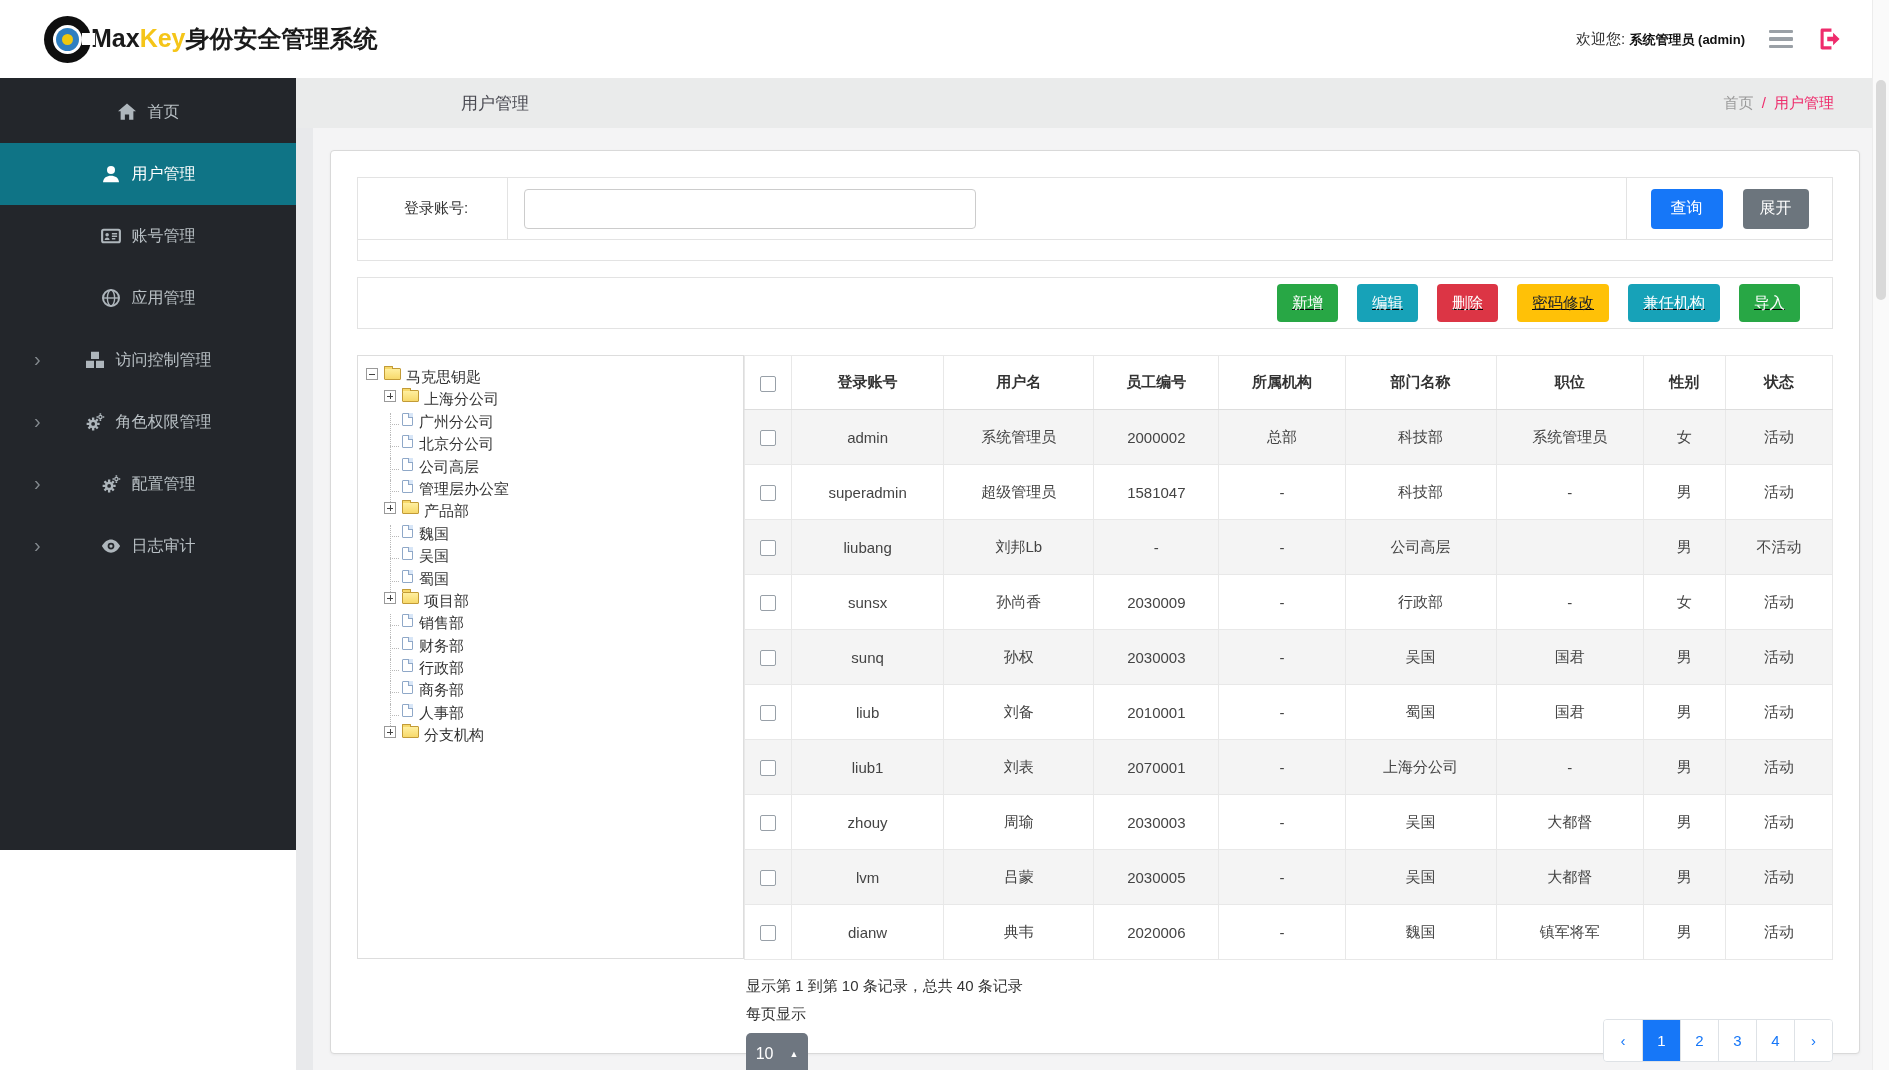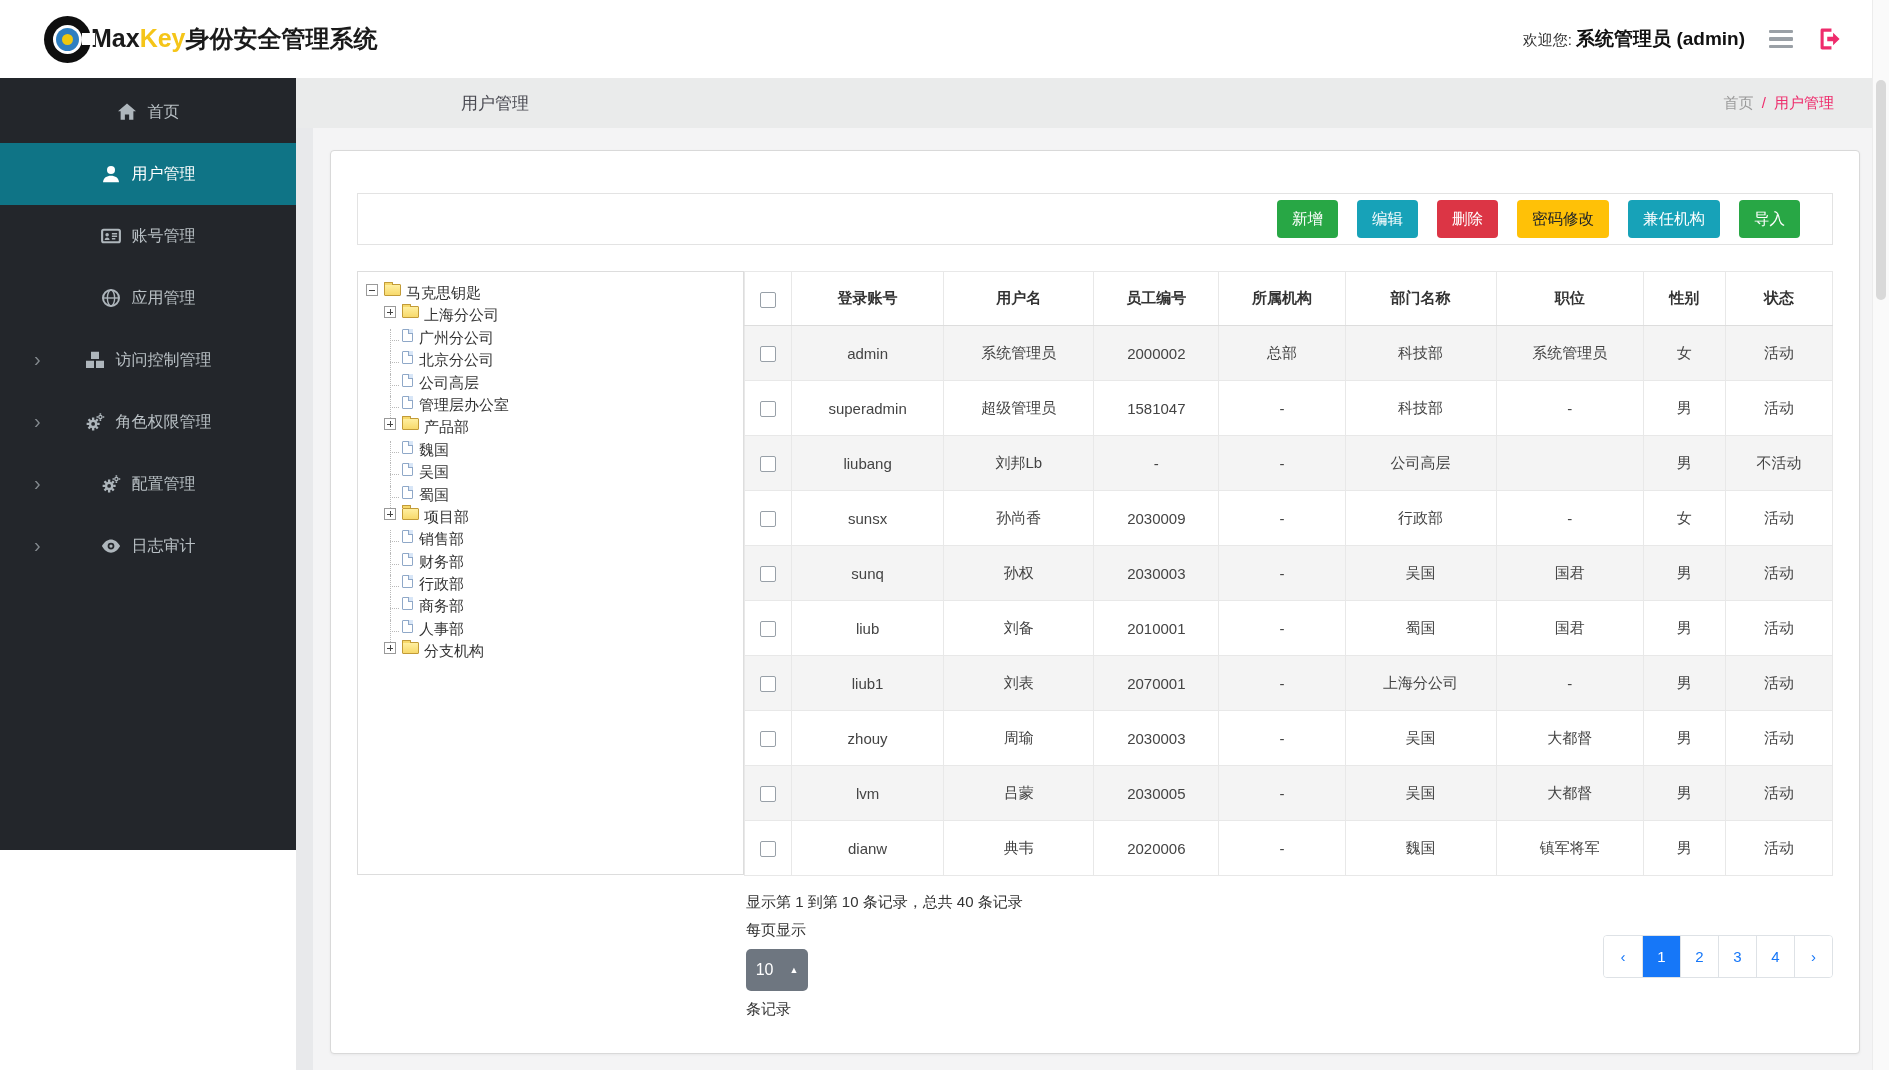--- a/index.html
+++ b/index.html
@@ -12,21 +12,21 @@
   .lm { width:47px; height:47px; border-radius:50%; background:#0f0f0f; position:relative; flex:none; }
   .lm::before { content:""; position:absolute; right:-4px; top:17px; width:13px; height:12px; background:#fff; }
   .lm-w { position:absolute; inset:9px; border-radius:50%; background:#fff; }
   .lm-b { position:absolute; inset:12px; border-radius:50%; background:#2e7fc1; }
   .lm-y { position:absolute; inset:18px; border-radius:50%; background:#eec80e; }
   .brand-text { font-weight:bold; font-size:25px; color:#1a1a1a; letter-spacing:0; white-space:nowrap; }
   .brand-text .b2 { color:#f5c518; }
   .brand-text .b3 { font-size:24px; }
   .top-right { display:flex; align-items:center; gap:24px; padding-right:46px; }
   .welcome { font-size:15px; color:#333; }
-  .welcome b { font-size:19px; color:#111; }
+  .welcome b { font-size:13px; color:#111; }
   .bars { display:inline-flex; flex-direction:column; gap:4px; cursor:pointer; }
   .bars i { display:block; width:24px; height:3.5px; background:#9aa0a6; border-radius:1px; }
   .logout-ic { width:26px; height:26px; display:inline-flex; cursor:pointer; }
   .logout-ic svg { width:100%; height:100%; }
 
   
   .sidebar-col { position:absolute; top:78px; left:0; width:296px; bottom:0; background:#fff; z-index:4; }
   .side-dark { height:772px; background:#23262b; padding-top:3px; }
   #menu { list-style:none; }
   .menu-item { position:relative; height:62px; display:flex; align-items:center; justify-content:center; gap:11px; color:#b9c0c5; font-size:16px; cursor:pointer; }
@@ -53,21 +53,21 @@
   .sp-label { width:150px; flex:none; border-right:1px solid #e3e3e3; display:flex; align-items:center; padding-left:46px; font-size:15px; color:#333; }
   .sp-mid { flex:1; display:flex; align-items:center; padding-left:16px; }
   .sp-input { width:452px; height:40px; border:1px solid #ccc; border-radius:4px; font-size:15px; padding:0 10px; outline:none; }
   .sp-actions { width:206px; flex:none; border-left:1px solid #e3e3e3; display:flex; align-items:center; justify-content:center; gap:20px; }
   .btn { border:none; border-radius:4px; font-size:16px; cursor:pointer; font-family:inherit; }
   .btn-query { width:72px; height:40px; background:#1677f8; color:#fff; }
   .btn-expand { width:66px; height:40px; background:#6c757d; color:#fff; }
   .sp-foot { height:20px; }
 
   
-  .toolbar { border:1px solid #e3e3e3; height:52px; margin-top:16px; display:flex; align-items:center; justify-content:flex-end; gap:19px; padding-right:32px; }
+  .toolbar { border:1px solid #e3e3e3; height:52px; margin-top:16px; display:flex; align-items:center; justify-content:flex-end; gap:19px; padding-right:32px;text-decoration:underline; }
   .tb-btn { height:38px; padding:0 15px; border:none; border-radius:4px; font-size:15.5px; color:#fff; cursor:pointer; font-family:inherit; }
 
   
   .content-row { display:flex; margin-top:26px; height:604px; }
   .tree-panel { width:387px; flex:none; border:1px solid #ddd; padding:12px 8px; overflow:hidden; }
   .tree-row { display:flex; align-items:flex-start; height:22.4px; font-size:15px; color:#333; white-space:nowrap; }
   .t-ind { width:18px; flex:none; }
   .t-exp { width:12px; height:12px; border:1px solid #9a9a9a; background:#fff; position:relative; flex:none; margin-right:4px; cursor:pointer; }
   .t-exp::before { content:""; position:absolute; left:2px; right:2px; top:5px; height:1px; background:#444; }
   .t-exp.plus::after { content:""; position:absolute; top:2px; bottom:2px; left:5px; width:1px; background:#444; }
@@ -234,20 +234,33 @@
     <span class="crumbs">
       <a>首页</a>
       <span class="sep">/</span>
       <span class="cur">用户管理</span>
     </span>
   </div>
 
   <div class="wrapper">
     <div class="card">
 
+      <div class="search-panel">
+        <div class="sp-row">
+          <div class="sp-label">登录账号:</div>
+          <div class="sp-mid">
+            <input class="sp-input" type="text" value="" style="">
+          </div>
+          <div class="sp-actions">
+            <button class="btn btn-query">查询</button>
+            <button class="btn btn-expand">展开</button>
+          </div>
+        </div>
+        <div class="sp-foot"></div>
+      </div>
 
       <div class="toolbar" id="toolbar">
           <button class="tb-btn" style="background: rgb(40, 167, 69); color: rgb(255, 255, 255);">新增</button>
           <button class="tb-btn" style="background: rgb(23, 162, 184); color: rgb(255, 255, 255);">编辑</button>
           <button class="tb-btn" style="background: rgb(220, 53, 69); color: rgb(255, 255, 255);">删除</button>
           <button class="tb-btn" style="background: rgb(255, 193, 7); color: rgb(33, 37, 41);">密码修改</button>
           <button class="tb-btn" style="background: rgb(23, 162, 184); color: rgb(255, 255, 255);">兼任机构</button>
           <button class="tb-btn" style="background: rgb(40, 167, 69); color: rgb(255, 255, 255);">导入</button>
         </div>
 

